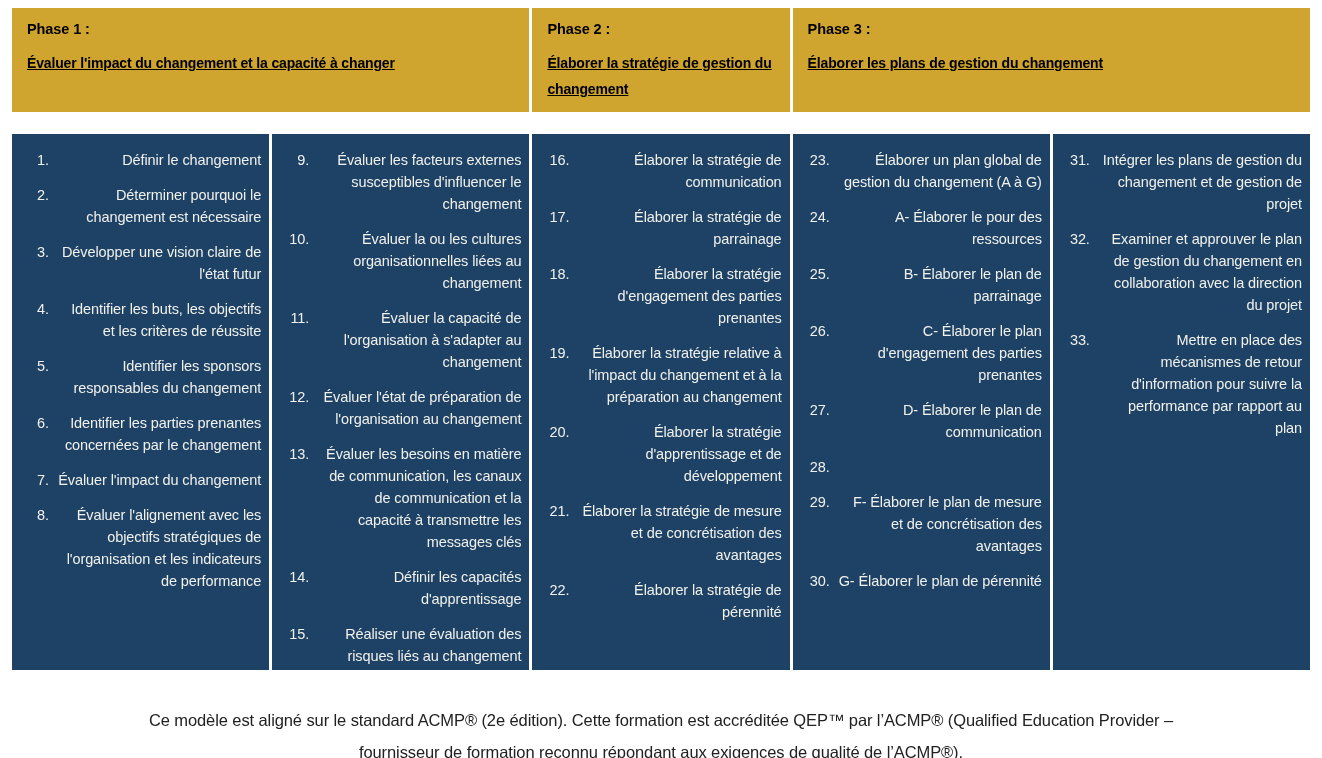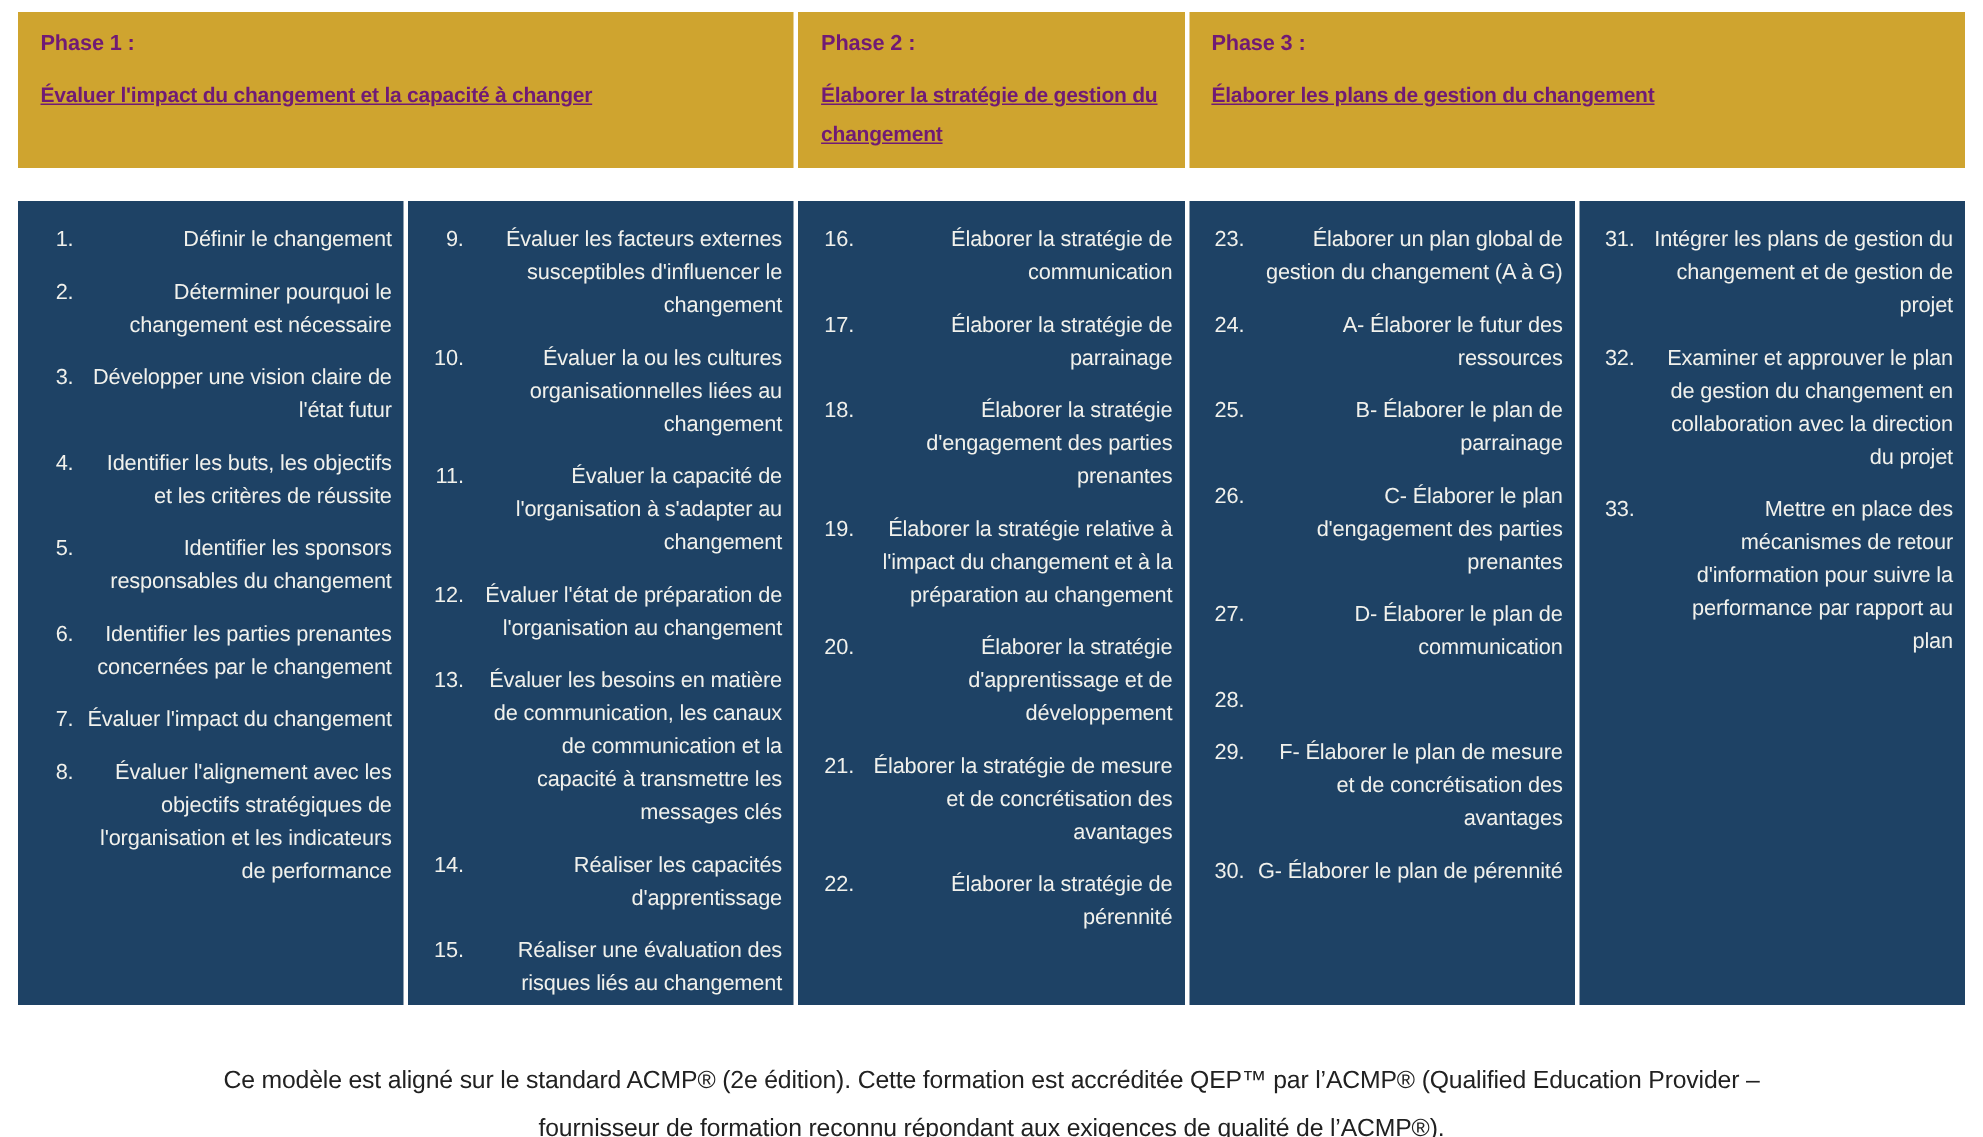--- a/index.html
+++ b/index.html
@@ -23,21 +23,21 @@
   }
   
   .phase-header {
     display: grid;
     grid-template-columns: repeat(5, 1fr);
     gap: 3px;
     min-height: 92px;
   }
   .phase-cell {
     background: #CFA42F;
-    color: #701a75;
+    color: #000000;
     padding: 13px 10px 10px 15px;
     box-sizing: border-box;
   }
   .phase-cell.span2 { grid-column: span 2; }
   .phase-label {
     font-size: 14.5px;
     font-weight: 700;
     margin-bottom: 13px;
     letter-spacing: -0.1px;
   }
@@ -160,21 +160,21 @@
           <div class="item">
             <span class="num">12.</span>
             <span class="txt">Évaluer l'état de préparation de l'organisation au changement</span>
           </div>
           <div class="item">
             <span class="num">13.</span>
             <span class="txt">Évaluer les besoins en matière de communication, les canaux de communication et la capacité à transmettre les messages clés</span>
           </div>
           <div class="item">
             <span class="num">14.</span>
-            <span class="txt">Réaliser les capacités d'apprentissage</span>
+            <span class="txt">Définir les capacités d'apprentissage</span>
           </div>
           <div class="item">
             <span class="num">15.</span>
             <span class="txt">Réaliser une évaluation des risques liés au changement</span>
           </div>
         </div>
         <div class="column">
           <div class="item">
             <span class="num">16.</span>
             <span class="txt">Élaborer la stratégie de communication</span>
@@ -204,21 +204,21 @@
             <span class="txt">Élaborer la stratégie de pérennité</span>
           </div>
         </div>
         <div class="column">
           <div class="item underline">
             <span class="num">23.</span>
             <span class="txt">Élaborer un plan global de gestion du changement (A à G)</span>
           </div>
           <div class="item">
             <span class="num">24.</span>
-            <span class="txt">A- Élaborer le futur des ressources</span>
+            <span class="txt">A- Élaborer le pour des ressources</span>
           </div>
           <div class="item">
             <span class="num">25.</span>
             <span class="txt">B- Élaborer le plan de parrainage</span>
           </div>
           <div class="item">
             <span class="num">26.</span>
             <span class="txt">C- Élaborer le plan d'engagement des parties prenantes</span>
           </div>
           <div class="item">

